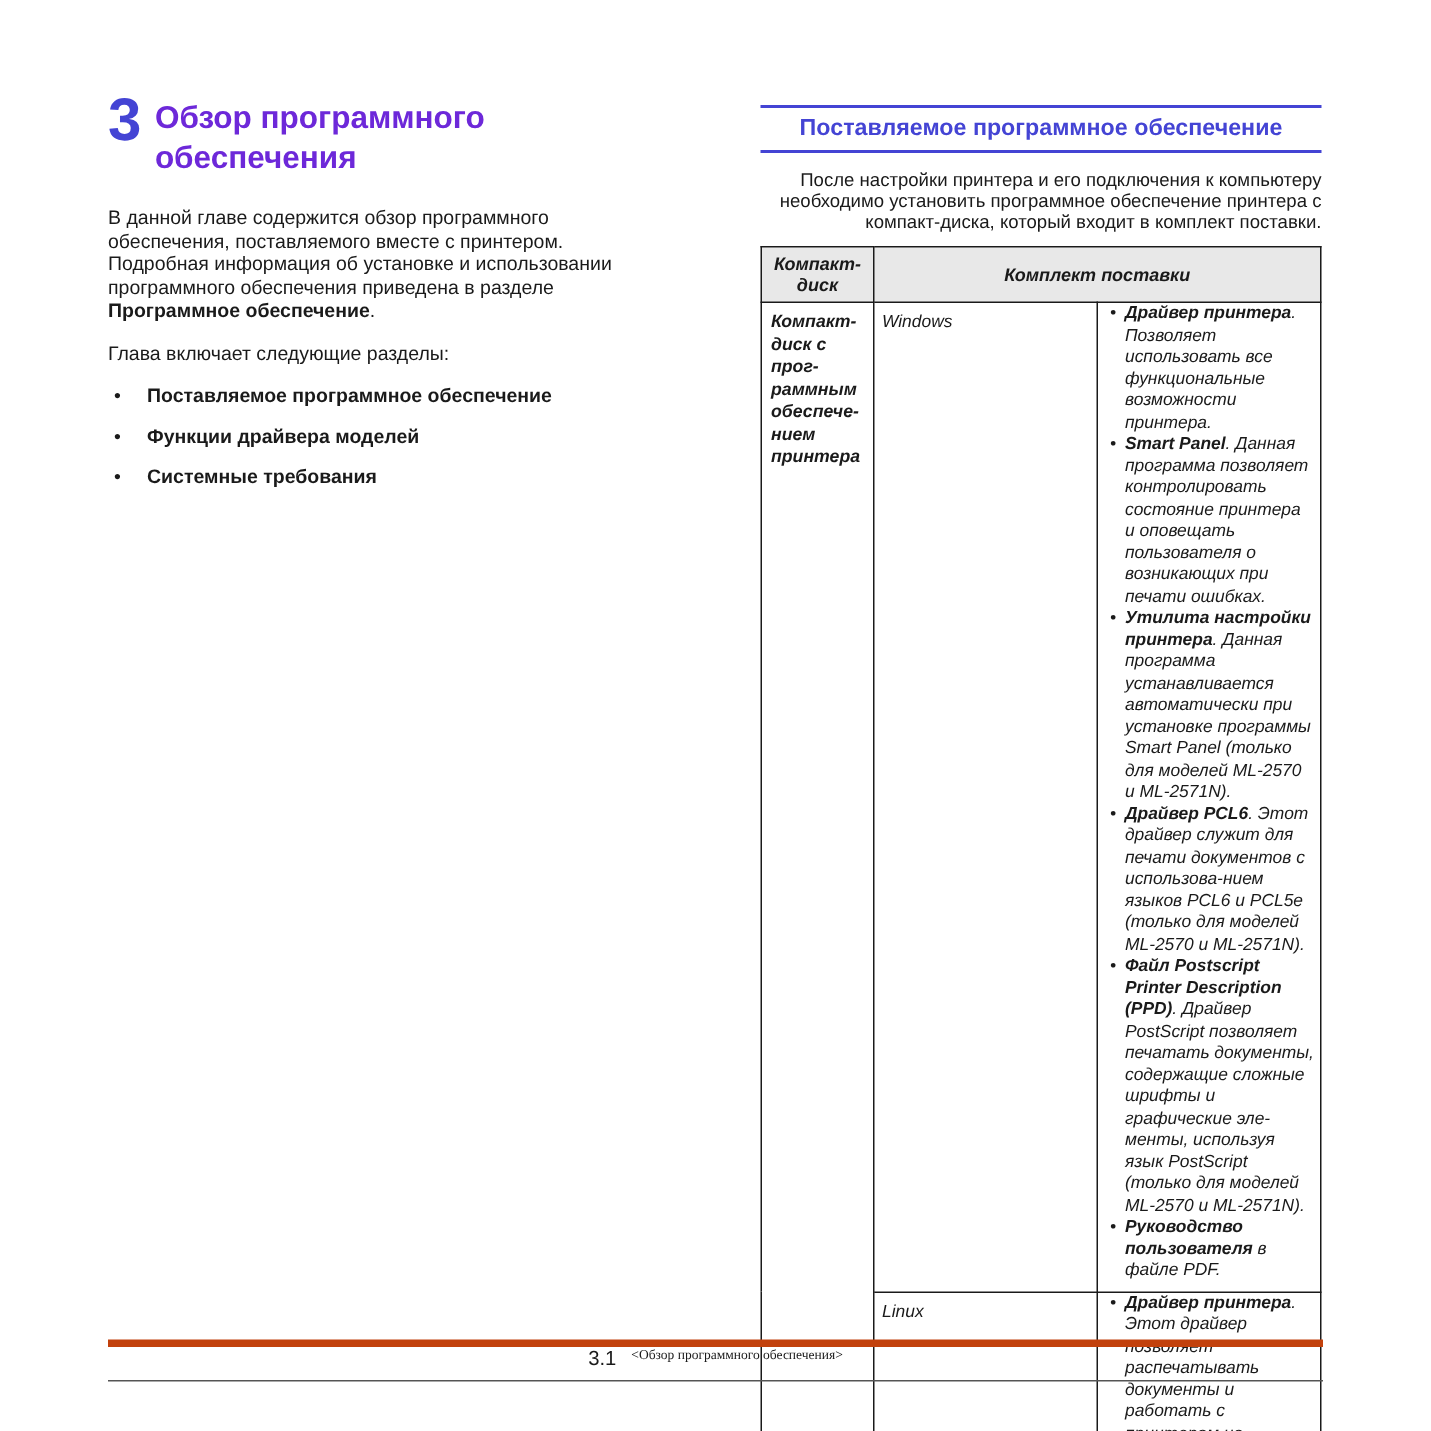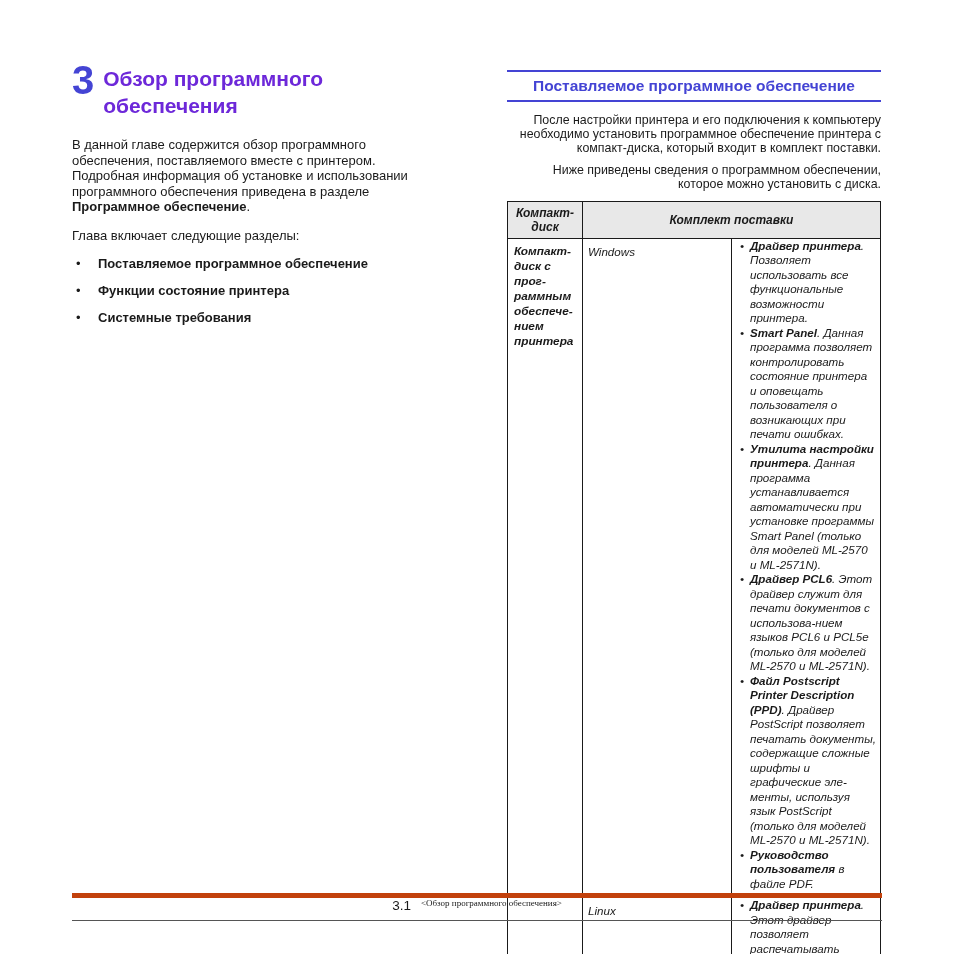--- a/index.html
+++ b/index.html
@@ -54,30 +54,29 @@
       <span class="chapter-num">3</span>
       <h1 class="chapter-title">Обзор программного обеспечения</h1>
     </div>
 
     <p class="body-p"><span>В данной главе содержится обзор программного обеспечения, поставляемого вместе с принтером. Подробная информация об установке и использовании программного обеспечения приведена в разделе </span><b>Программное обеспечение</b><span>.</span></p>
 
     <p class="body-p">Глава включает следующие разделы:</p>
 
     <ul class="toc">
       <li><span>Поставляемое программное обеспечение</span></li>
-      <li><span>Функции состояние принтера</span></li>
+      <li><span>Функции драйвера моделей</span></li>
       <li><span>Системные требования</span></li>
     </ul>
   </div>
 
   <div class="right-col">
     <h2 class="sec-head">Поставляемое программное обеспечение</h2>
 
     <p class="rc-p">После настройки принтера и его подключения к компьютеру необходимо установить программное обеспечение принтера с компакт-диска, который входит в комплект поставки.</p>
-    <p class="rc-p">Ниже приведены сведения о программном обеспечении, которое можно установить с диска.</p>
 
     <table class="sw-table">
       <thead>
         <tr>
           <th class="c1">Компакт-
 диск</th>
           <th colspan="2">Комплект поставки</th>
         </tr>
       </thead>
       <tbody>

